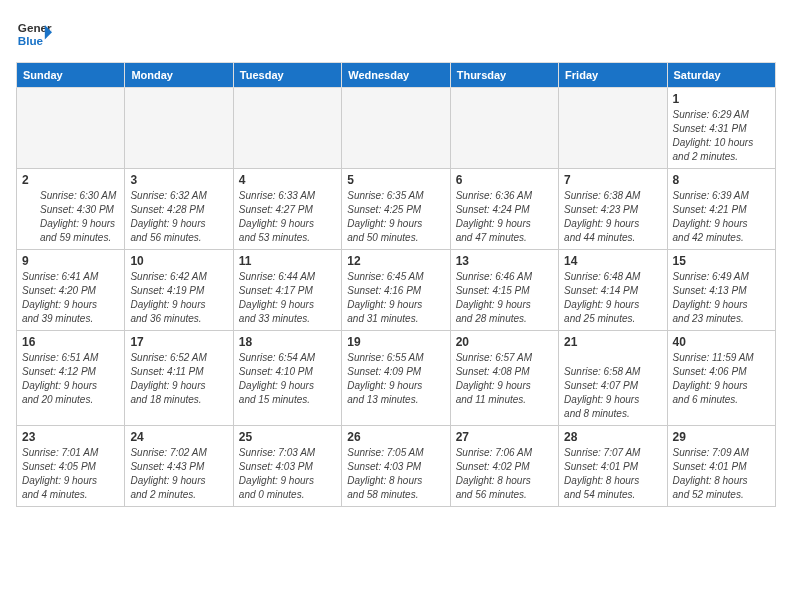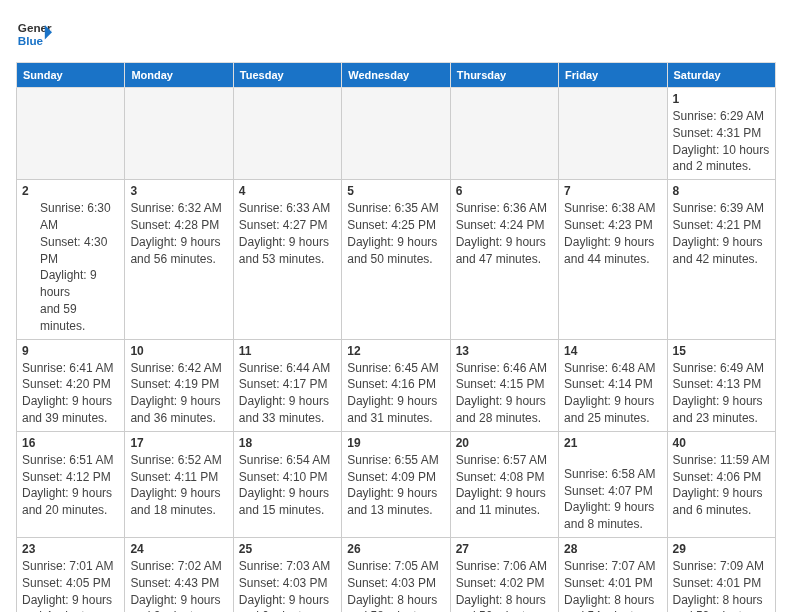--- a/index.html
+++ b/index.html
@@ -64,22 +64,23 @@
       background: #f5f5f5;
     }
     .day-number {
       font-size: 12px;
       font-weight: bold;
       color: #333;
       margin-bottom: 2px;
     }
     .day-info {
       color: #444;
-      font-size: 12px;
+      font-size: 10px;
       line-height: 1.4;
+      font-style: italic;
     }
     .last-row td {
       height: 70px;
     }
   </style>
 </head>
 <body>
 
 <div class="header">
   <div class="logo">

